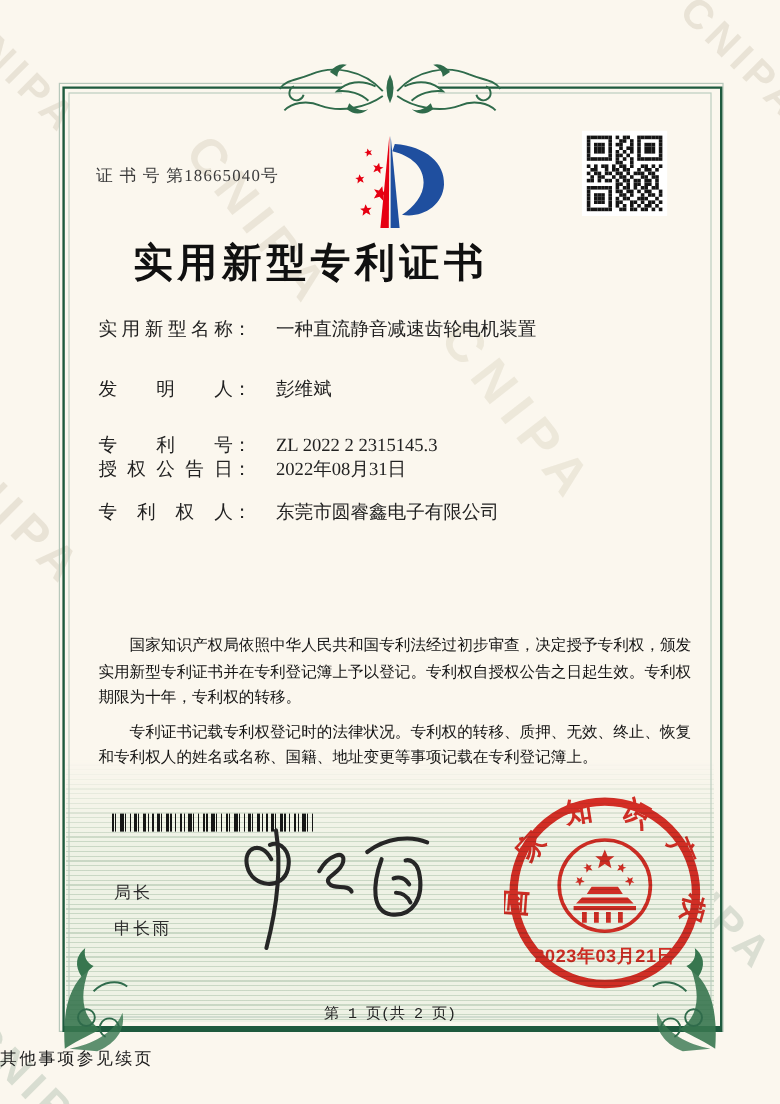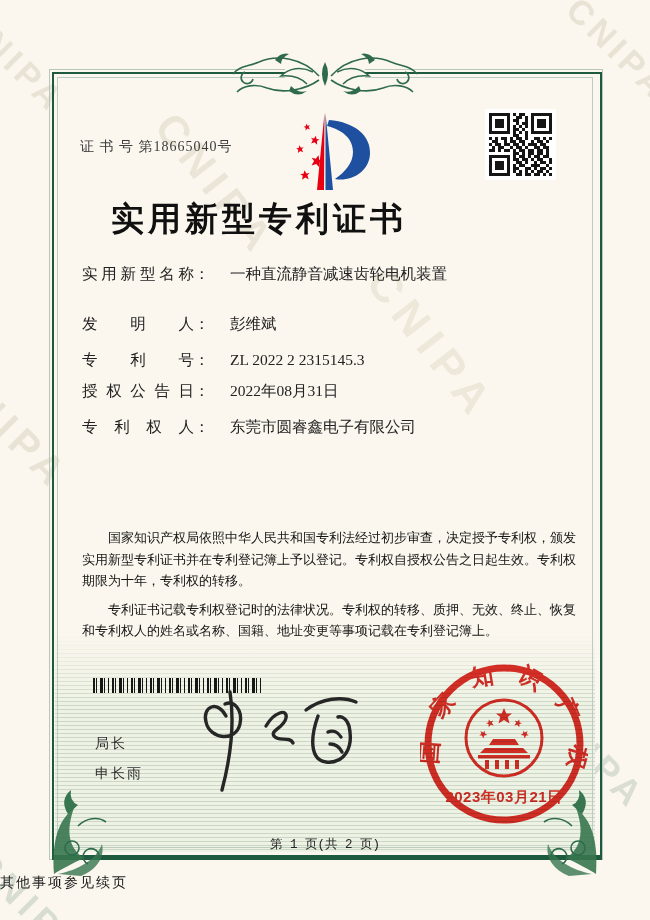--- a/index.html
+++ b/index.html
@@ -38,21 +38,21 @@
   .qr{position:absolute;left:485px;top:109px;background:#fff;padding:4px;
       display:grid;grid-template-columns:repeat(21,3px);grid-auto-rows:3px;}
   .qr .qm{background:#151515;}
   .title{position:absolute;left:0;top:197px;width:518px;text-align:center;
     font-size:33px;font-weight:bold;letter-spacing:4px;color:#101010;}
   
   .frow{position:absolute;left:82px;width:505px;font-size:15.5px;white-space:nowrap;color:#222;}
   .flabel{display:inline-block;width:112px;text-align:justify;text-align-last:justify;vertical-align:top;}
   .fcolon{display:inline-block;width:14px;}
   .fvalue{margin-left:22px;}
-  .r1{top:264px;} .r2{top:314px;} .r3{top:350px;} .r4{top:381px;}
+  .r1{top:264px;} .r2{top:314px;} .r3{top:361px;} .r4{top:381px;}
   .r5{top:417px;font-family:Liberation Serif, serif;} .r6{top:455px;} .r7{top:493px;}
   .pair2{position:absolute;left:274px;top:0;white-space:nowrap;}
   .pair2 .glabel{letter-spacing:0.5px;}
   
   .paragraphs{position:absolute;left:82px;top:527px;width:502px;font-size:13px;line-height:1.66;color:#141414;}
   .paragraphs p{margin:0 0 7px 0;text-indent:2em;}
   
   .barcode{position:absolute;left:93px;top:678px;width:168px;height:15px;
     background-image:repeating-linear-gradient(90deg,
       #161616 0 2px,transparent 2px 3px,#161616 3px 4px,transparent 4px 7px,

